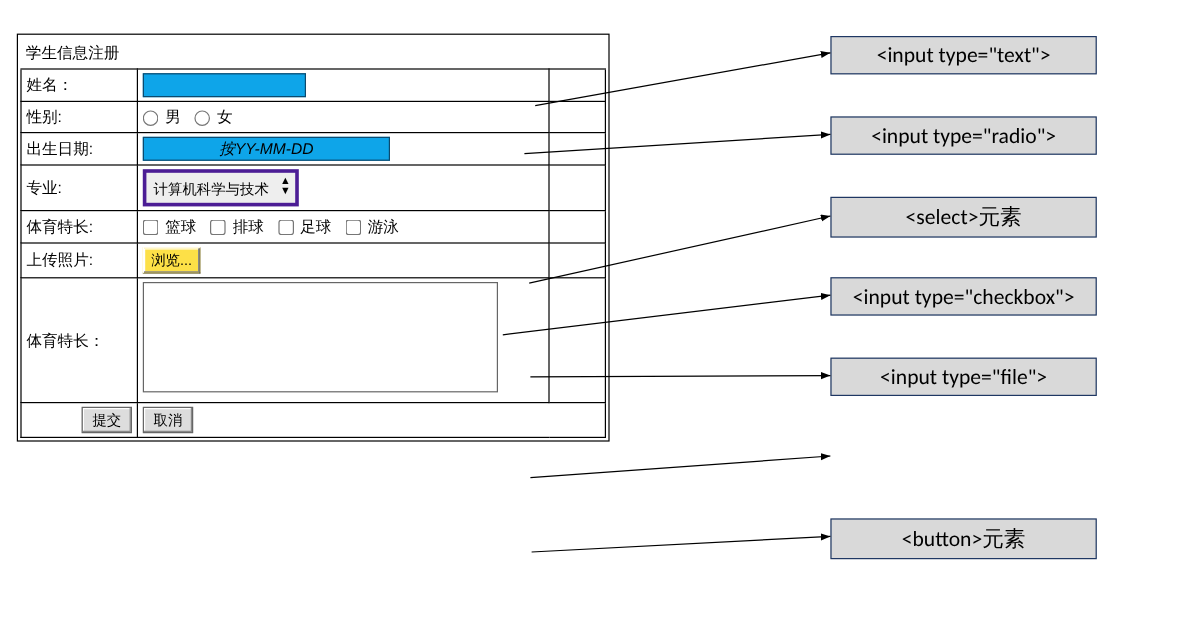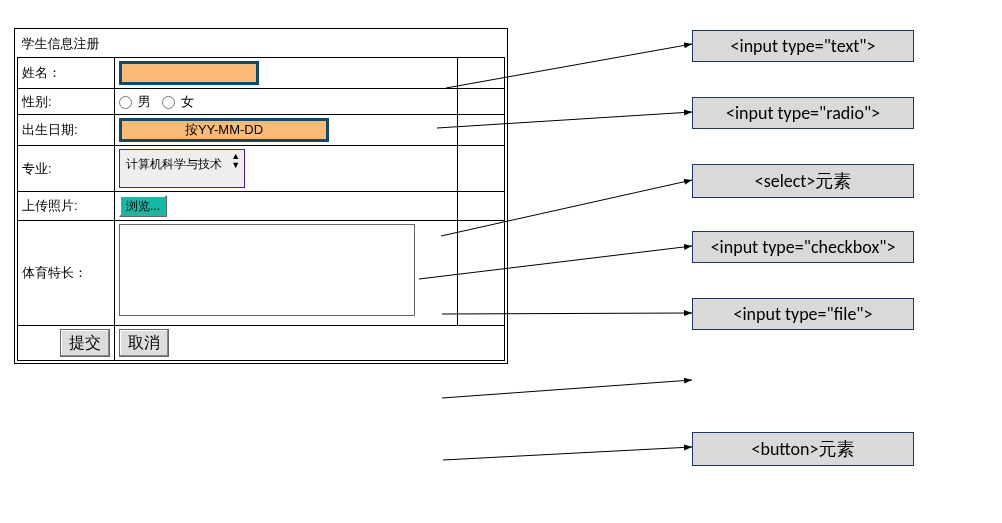--- a/index.html
+++ b/index.html
@@ -33,56 +33,57 @@
     vertical-align:middle;
     font-size:13px;
     line-height:1.5;
   }
   table.form td.lab {width:88px;}
   table.form td.gap {width:38px;}
   table.form tr.head td{
     border-top:none;border-left:none;border-right:none;
   }
   .txt {
-    border:3px solid #0c4a6e;
-    background:#fdba74;
+    border:1px solid #0c4a6e;
+    background:#0ea5e9;
     height:18px;
     width:130px;
     padding:0 2px;
     font-size:13px;
+    font-style:italic;
   }
   .txt.wide{width:200px;text-align:center;}
   .sel-box{
-    display:inline-block;border:1px solid #4c1d95;
-    padding:2px 4px 14px 6px;
+    display:inline-block;border:3px solid #4c1d95;
+    padding:2px 4px 2px 6px;
     font-size:12px;
     background:#eee;
   }
   .sel-box .spin{
     display:inline-block;margin-left:6px;font-size:9px;line-height:9px;
   }
   .browse-btn{
     display:inline-block;
     border:1px solid #666;
     border-top-color:#fff;border-left-color:#fff;
-    background:#14b8a6;
+    background:#fde047;
     padding:1px 6px;font-size:12px;
     box-shadow:inset -1px -1px 0 #888, inset 1px 1px 0 #fff;
   }
   textarea.bio{
     width:290px;height:86px;
     resize:none;
     border:1px solid #666;
     font-size:13px;
   }
   .btn{
     display:inline-block;
     border:1px solid #666;
     background:#ddd;
-    padding:1px 8px;font-size:16px;
+    padding:1px 8px;font-size:12px;
     box-shadow:inset -1px -1px 0 #888, inset 1px 1px 0 #fff;
   }
   input[type=radio],input[type=checkbox]{margin:0 2px 0 0;vertical-align:middle;}
   label.opt{margin-right:8px;font-size:13px;}
   td.right{text-align:right;}
 
   
   .tag{
     position:absolute;
     left:692px;
@@ -150,20 +151,42 @@
         <td class="lab">专业:</td>
         <td>
           <span class="sel-box">
             <span>计算机科学与技术</span>
             <span class="spin">▲<br>▼</span>
           </span>
         </td>
         <td class="gap"></td>
       </tr>
 
+      <tr>
+        <td class="lab">体育特长:</td>
+        <td>
+          <label class="opt">
+            <input type="checkbox" style="">
+            <span>篮球</span>
+          </label>
+          <label class="opt">
+            <input type="checkbox" style="">
+            <span>排球</span>
+          </label>
+          <label class="opt">
+            <input type="checkbox" style="">
+            <span>足球</span>
+          </label>
+          <label class="opt">
+            <input type="checkbox" style="">
+            <span>游泳</span>
+          </label>
+        </td>
+        <td class="gap"></td>
+      </tr>
 
       <tr>
         <td class="lab">上传照片:</td>
         <td>
           <span class="browse-btn">浏览...</span>
         </td>
         <td class="gap"></td>
       </tr>
 
 

